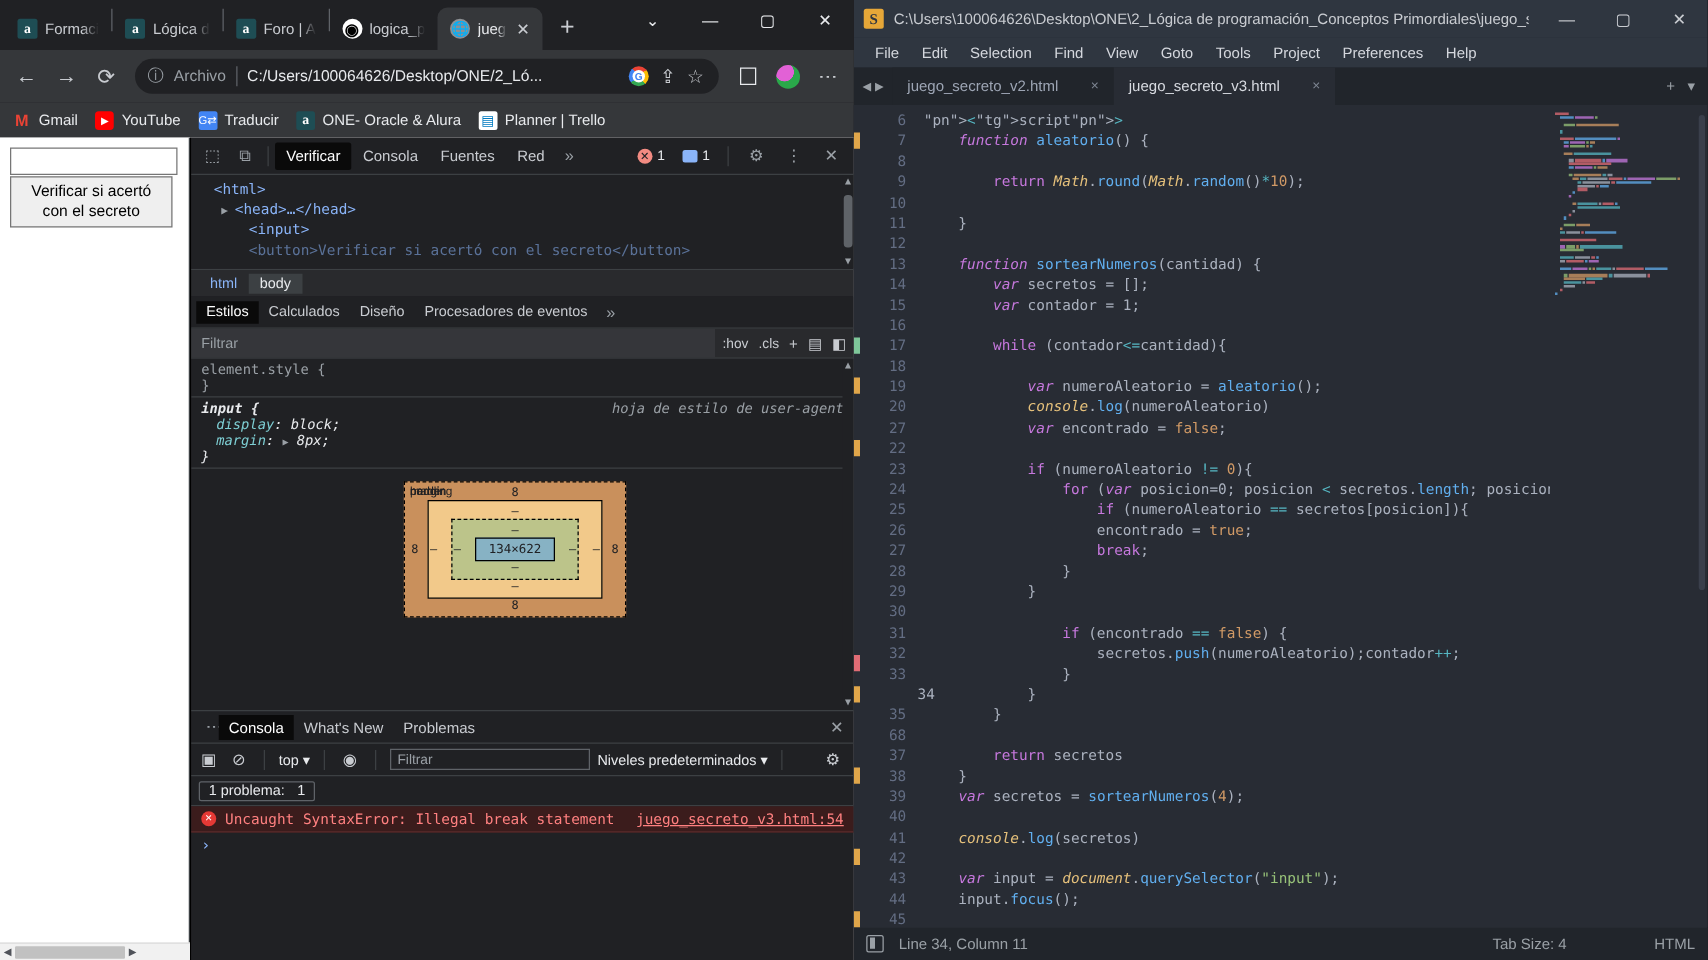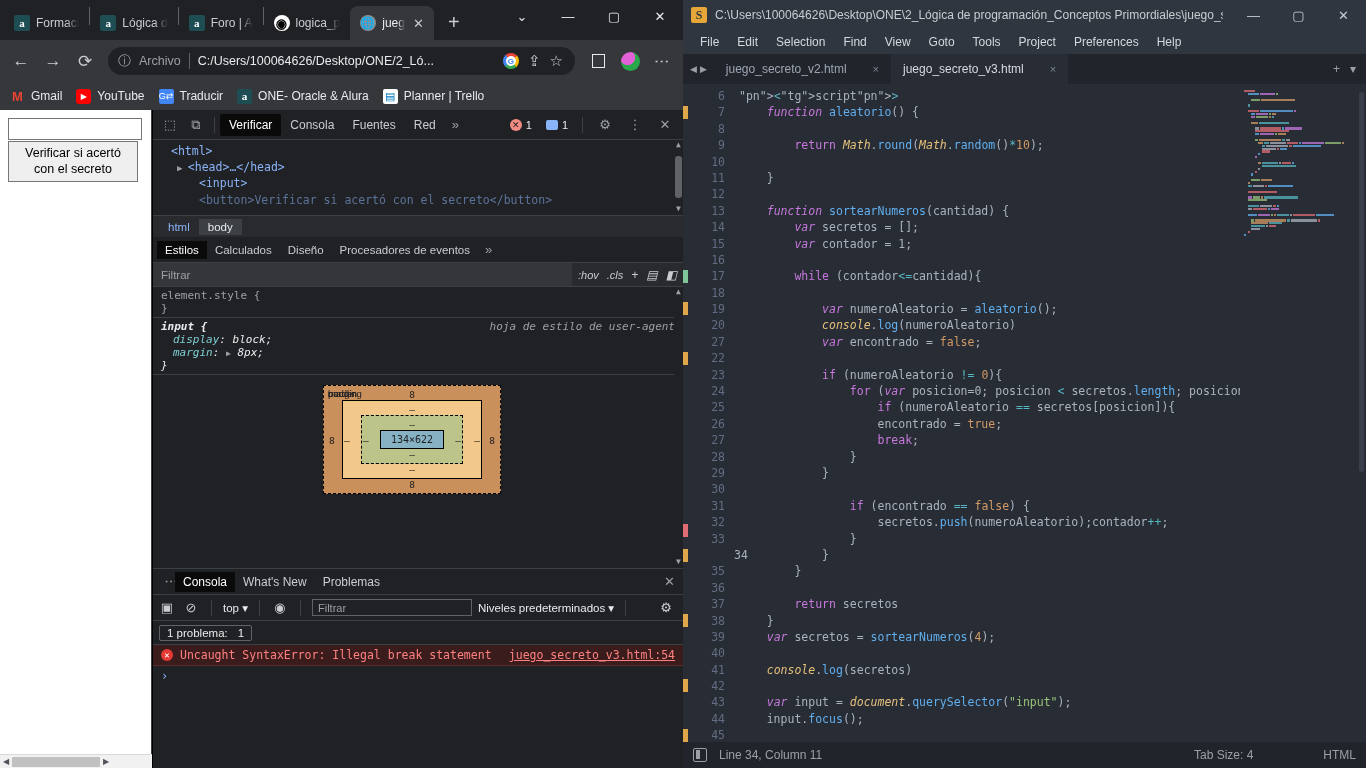--- a/index.html
+++ b/index.html
@@ -88,21 +88,21 @@
   .breadcrumb { height: 22px; background: #292a2d; display: flex; align-items: center; gap: 0; padding-left: 6px; border-top: 1px solid #3c4043; }
   .bcitem { padding: 2px 9px; font-size: 11.5px; color: #8ab4f8; }
   .bcitem.cur { background: #3c4043; color: #e8eaed; }
 
   .dt-stabbar { height: 26px; background: #202124; display: flex; align-items: center; padding-left: 4px; border-bottom: 1px solid #3c4043; }
   .stab { padding: 3px 8px; font-size: 11.5px; color: #c9ccd1; }
   .stab.active { background: #0a0a0a; color: #fff; }
 
   .filterbar { height: 24px; background: #292a2d; display: flex; align-items: center; border-bottom: 1px solid #3c4043; }
   .filterbox { flex: 1; height: 100%; display: flex; align-items: center; padding-left: 8px; color: #9aa0a6; font-size: 11.5px; background: #35363a; }
-  .fb-tools { display: flex; align-items: center; gap: 8px; padding: 0 6px; color: #c9ccd1; font-size: 11px; font-style: italic; }
+  .fb-tools { display: flex; align-items: center; gap: 8px; padding: 0 6px; color: #c9ccd1; font-size: 11px; }
   .fb-tools .ic { font-size: 12px; color: #c9ccd1; }
 
   .styles { flex: 1; background: #202124; overflow: hidden; font-family: "DejaVu Sans Mono", monospace; font-size: 11px; position: relative; }
   .rule { padding: 2px 8px; border-bottom: 1px solid #3c4043; }
   .rule .sel-gray { color: #9aa0a6; }
   .rule .selector { color: #e8eaed; font-style: italic; font-weight: bold; }
   .rule .origin { float: right; color: #9aa0a6; font-style: italic; }
   .rule .prop { color: #7ecfd4; font-style: italic; padding-left: 12px; }
   .rule .val { color: #e8eaed; font-style: italic; }
   .rule .tri { color: #9aa0a6; font-size: 8px; }
@@ -510,21 +510,21 @@
           <div>26</div>
           <div>27</div>
           <div>28</div>
           <div>29</div>
           <div>30</div>
           <div>31</div>
           <div>32</div>
           <div>33</div>
           <div class="cur">34</div>
           <div>35</div>
-          <div>36</div>
+          <div>68</div>
           <div>37</div>
           <div>38</div>
           <div>39</div>
           <div>40</div>
           <div>41</div>
           <div>42</div>
           <div>43</div>
           <div>44</div>
           <div>45</div>
         </div>

